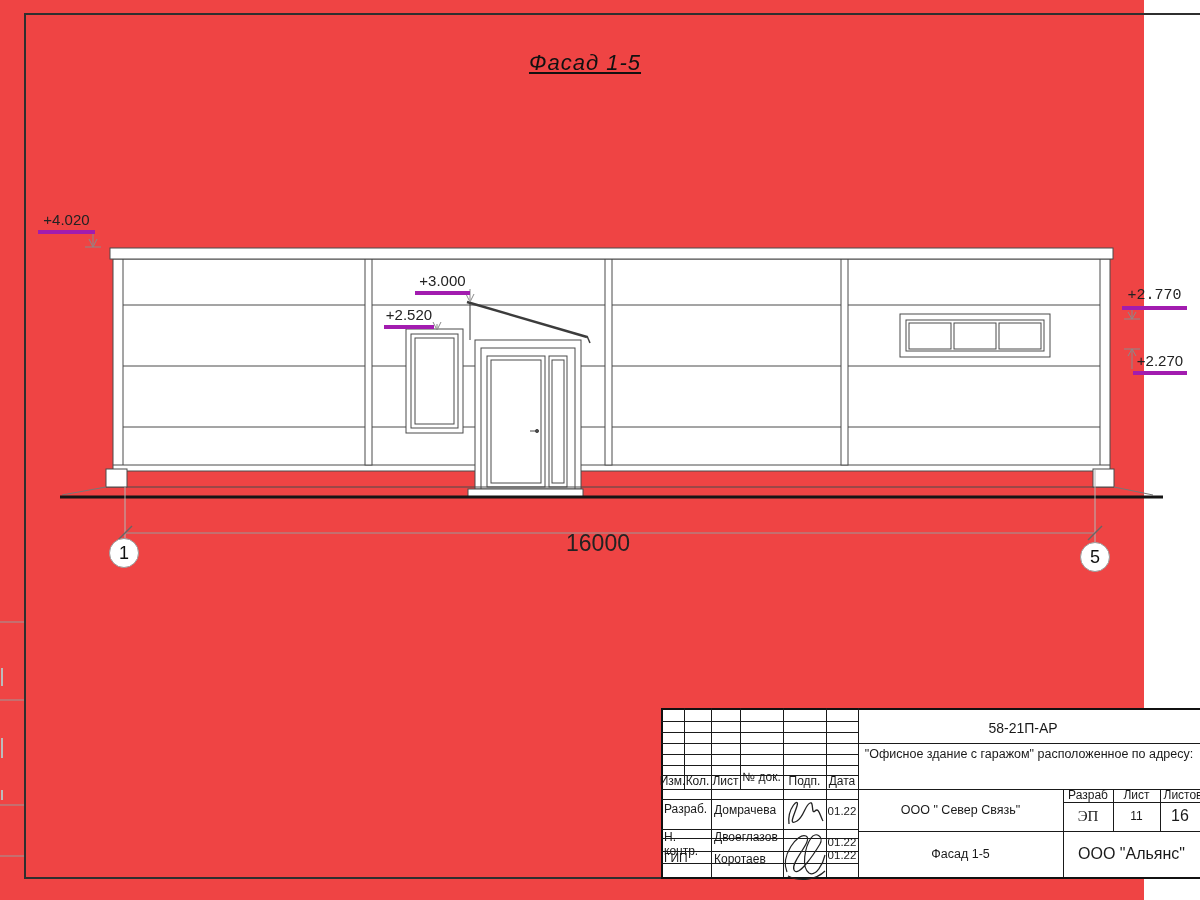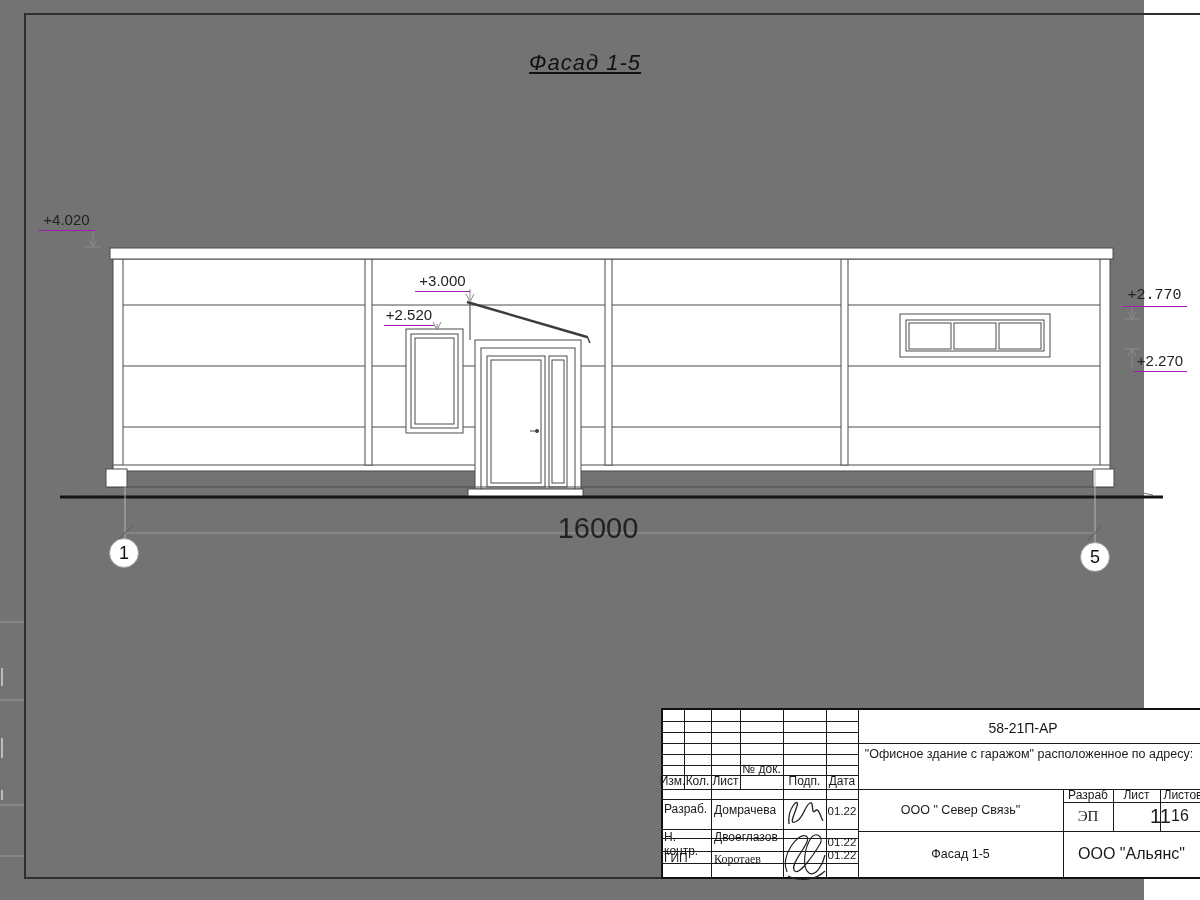--- a/index.html
+++ b/index.html
@@ -1,27 +1,27 @@
 <!DOCTYPE html>
 <html><head>
 <meta charset="utf-8">
 <style>
   * { margin:0; padding:0; box-sizing:border-box; }
   html,body { width:1200px; height:900px; background:#fff; overflow:hidden;
               font-family:"Liberation Sans", sans-serif; color:#1a1a1a; }
-  .sheet { position:relative; width:1144px; height:900px; background:#737373; }
+  .sheet { position:relative; width:1144px; height:900px; background:#ef4444; }
   .abs { position:absolute; }
   .facade-svg { position:absolute; left:0; top:0; }
   .drawing-title { position:absolute; left:505px; top:50px; width:160px;
     text-align:center; font-size:22px; font-style:italic; letter-spacing:1px;
     text-decoration:underline; color:#111; }
   .elev { position:absolute; font-size:15px; color:#222;
-    border-bottom:1px solid #a21caf; padding-bottom:2px; text-align:center; }
-  .dim-label { position:absolute; left:548px; top:512px; width:100px;
-    text-align:center; font-size:29px; color:#222; }
+    border-bottom:4px solid #a21caf; padding-bottom:2px; text-align:center; }
+  .dim-label { position:absolute; left:548px; top:530px; width:100px;
+    text-align:center; font-size:23px; color:#222; }
   .grid-circle { position:absolute; width:30px; height:30px; border:1px solid #9a9a9a;
     border-radius:50%; background:#fff; display:flex; align-items:center;
     justify-content:center; font-size:18px; color:#111; }
   
   .tblock { position:absolute; left:661px; top:708px; width:539px; height:171px;
     background:#fff; font-size:12px; }
   .vl { position:absolute; width:1px; background:#1a1a1a; }
   .hl { position:absolute; height:1px; background:#1a1a1a; }
   .vl2 { position:absolute; width:2px; background:#111; }
   .hl2 { position:absolute; height:2px; background:#111; }
@@ -198,51 +198,51 @@
     <div class="hl" style="left:197px; top:35px; width:342px;"></div>
     <div class="hl" style="left:197px; top:123px; width:342px;"></div>
     <div class="hl" style="left:402px; top:94px; width:137px;"></div>
     <div class="vl" style="left:402px; top:81px; height:88px;"></div>
     <div class="vl" style="left:452px; top:81px; height:42px;"></div>
     <div class="vl" style="left:499px; top:81px; height:42px;"></div>
 
     <div class="cell" style="left:0; top:67px; width:23px; height:14px;">Изм.</div>
     <div class="cell" style="left:23px; top:67px; width:27px; height:14px;">Кол.</div>
     <div class="cell" style="left:50px; top:67px; width:29px; height:14px;">Лист</div>
-    <div class="cell" style="left:79px; top:55px; width:43px; height:14px;">№ док.</div>
+    <div class="cell" style="left:79px; top:63px; width:43px; height:14px;">№ док.</div>
     <div class="cell" style="left:122px; top:67px; width:43px; height:14px;">Подп.</div>
     <div class="cell" style="left:165px; top:67px; width:32px; height:14px;">Дата</div>
 
     <div class="cell cell-left" style="left:3px; top:95px; width:47px; height:14px;">Разраб.</div>
     <div class="cell cell-left" style="left:53px; top:96px; width:68px; height:14px;">Домрачева</div>
     <div class="cell" style="left:165px; top:97px; width:32px; height:14px; font-size:11.5px;">01.22</div>
 
     <div class="cell cell-left" style="left:3px; top:130px; width:47px; height:14px;">Н. контр.</div>
     <div class="cell cell-left" style="left:53px; top:123px; width:68px; height:14px;">Двоеглазов</div>
     <div class="cell" style="left:165px; top:128px; width:32px; height:14px; font-size:11.5px;">01.22</div>
 
     <div class="cell cell-left" style="left:3px; top:144px; width:47px; height:14px;">ГИП</div>
-    <div class="cell cell-left" style="left:53px; top:145px; width:68px; height:14px;font-family:Liberation Serif, serif;">Коротаев</div>
+    <div class="cell cell-left" style="left:53px; top:145px; width:68px; height:14px;">Коротаев</div>
     <div class="cell" style="left:165px; top:141px; width:32px; height:14px; font-size:11.5px;">01.22</div>
 
     <svg class="sig-svg" style="left:124px; top:86px;" width="40" height="36">
       <path d="M4,30 C2,14 15,2 12,12 C9,22 3,32 12,27 C19,23 20,11 25,9 C29,7 26,21 30,17 C34,13 35,22 38,27" fill="none" stroke="#222" stroke-width="1.3"></path>
     </svg>
     <svg class="sig-svg" style="left:119px; top:118px;" width="48" height="56">
       <path d="M7,46 C0,30 18,6 26,10 C34,14 10,36 14,44 C18,52 34,28 40,18 C44,11 36,5 31,12 C25,21 21,41 29,47 C36,51 43,38 45,29 M8,50 C20,56 36,54 45,45" fill="none" stroke="#222" stroke-width="1.2"></path>
     </svg>
 
     <div class="cell" style="left:191px; top:8px; width:342px; height:24px; font-size:14px;">58-21П-АР</div>
     <div class="abs" style="left:199px; top:39px; width:338px; text-align:center; font-size:12.5px; line-height:14.5px;">
       <div>"Офисное здание с гаражом" расположенное по адресу:</div>
     </div>
     <div class="cell" style="left:197px; top:81px; width:205px; height:42px; font-size:12.5px;">ООО " Север Связь"</div>
     <div class="cell" style="left:402px; top:81px; width:50px; height:13px;">Разраб</div>
     <div class="cell" style="left:452px; top:81px; width:47px; height:13px;">Лист</div>
     <div class="cell" style="left:499px; top:81px; width:46px; height:13px;">Листов</div>
     <div class="cell" style="left:402px; top:94px; width:50px; height:29px; font-size:15px;font-family:Liberation Serif, serif;">ЭП</div>
-    <div class="cell" style="left:476px; top:94px; width:47px; height:29px; font-size:20px;">11</div>
+    <div class="cell" style="left:452px; top:94px; width:47px; height:29px; font-size:12px;">11</div>
     <div class="cell" style="left:499px; top:94px; width:40px; height:29px; font-size:16px;">16</div>
     <div class="cell" style="left:197px; top:123px; width:205px; height:46px; font-size:12.5px;">Фасад 1-5</div>
     <div class="cell" style="left:402px; top:123px; width:137px; height:46px; font-size:16px;">ООО "Альянс"</div>
   </div>
 
 </div>
 
 </body></html>

